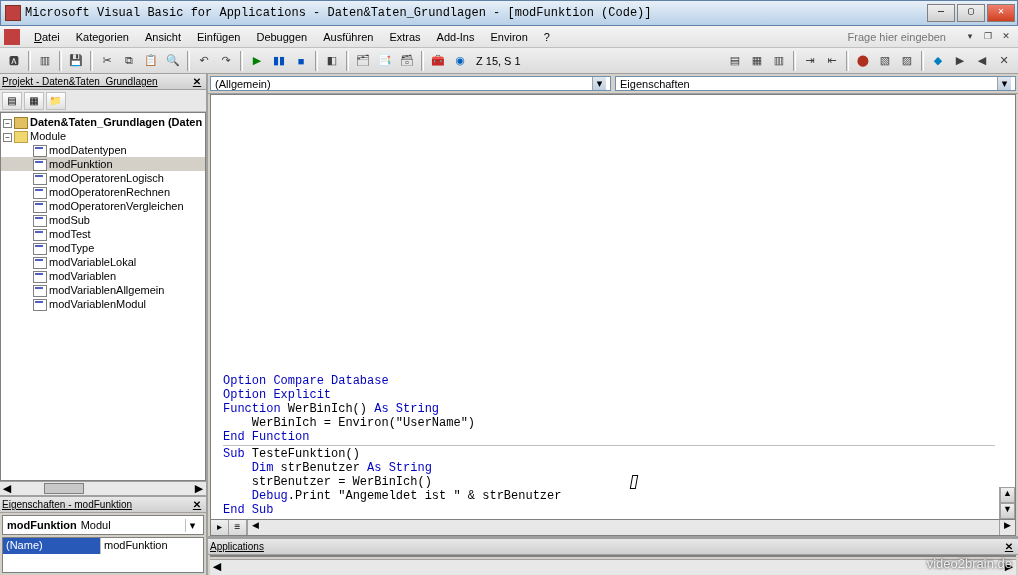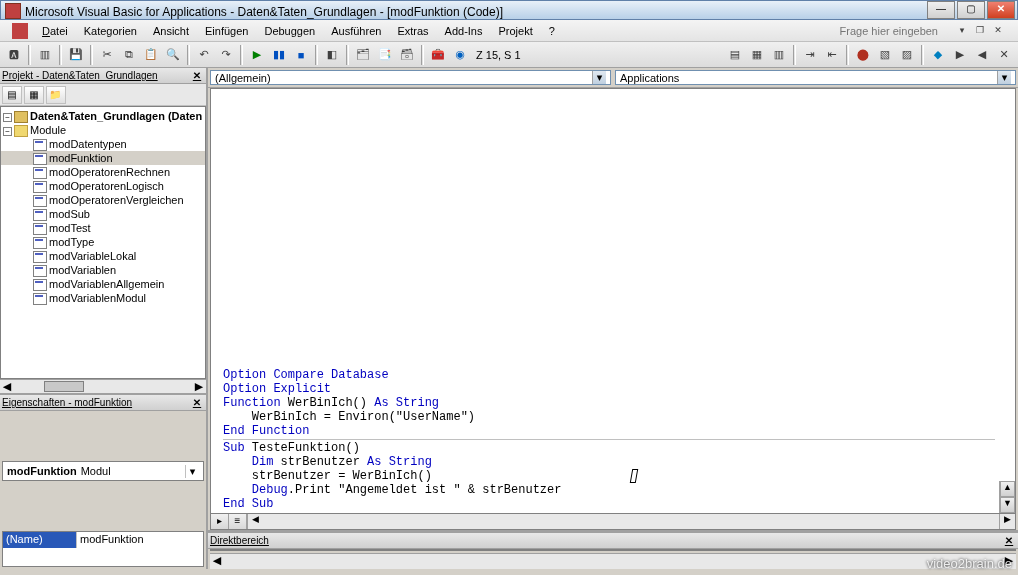--- a/index.html
+++ b/index.html
@@ -1,27 +1,27 @@
 <!DOCTYPE html>
 <html><head>
 <meta charset="utf-8">
 <style>
 * { box-sizing: border-box; margin: 0; padding: 0; }
 body { font-family: Tahoma, Arial, sans-serif; font-size: 11px; background: #d4d0c8; overflow: hidden; width: 1018px; height: 575px; position: relative; }
 
 
-.titlebar { height: 20px; background: linear-gradient(to bottom, #e8f0f8 0%, #d0e0f0 50%, #b8d0e8 100%); border: 1px solid #6080a8; display: flex; align-items: flex-end; padding-left: 4px; }
+.titlebar { height: 26px; background: linear-gradient(to bottom, #e8f0f8 0%, #d0e0f0 50%, #b8d0e8 100%); border: 1px solid #6080a8; display: flex; align-items: center; padding-left: 4px; font-family: Liberation Mono, monospace; }
 .titlebar .app-icon { width: 16px; height: 16px; background: #c04040; margin-right: 4px; border: 1px solid #803020; display:inline-block; }
 .titlebar .title-text { flex: 1; color: #000; font-size: 12px; }
 .win-btns { display: flex; margin-right: 2px; }
 .win-btn { width: 28px; height: 18px; margin-left: 2px; border: 1px solid #808080; background: linear-gradient(#f0f0f0,#d0d0d0); text-align: center; line-height: 14px; font-size: 10px; }
 .win-btn.close { background: linear-gradient(#f08070,#d04020); color: #fff; font-weight:bold; }
 
 
-.menubar { height: 22px; background: linear-gradient(#f4f4f4,#e4e4e4); border-bottom: 1px solid #c0c0c0; display: flex; align-items: center; padding: 0 12px; }
+.menubar { height: 22px; background: linear-gradient(#f4f4f4,#e4e4e4); border-bottom: 1px solid #c0c0c0; display: flex; align-items: center; padding: 0 4px; }
 .menubar .app-icon2 { width: 16px; height: 16px; background: #c04040; margin-right: 6px; }
 .menuitem { padding: 2px 8px; cursor: default; }
 .menuitem u { text-decoration: underline; }
 .menu-right { margin-left: auto; display:flex; align-items:center; gap:4px;}
 .help-input { font-size:11px; color:#808080; width:120px; border:none; background:transparent; text-align:right; padding-right:4px;}
 .mdi-btns { display:flex; gap:2px; margin-left:8px;}
 .mdi-btn { width:16px; height:14px; font-size:9px; text-align:center; line-height:12px; color:#404040;}
 
 
 .toolbars { height: 26px; background: linear-gradient(#f0f0f0,#dcdcdc); border-bottom: 1px solid #a0a0a0; display:flex; align-items:center; padding:0 4px; gap:2px;}
@@ -50,30 +50,30 @@
 .tree .toggle { display:inline-block; width:9px; height:9px; border:1px solid #808080; text-align:center; line-height:7px; font-size:8px; margin-right:2px; background:#fff;}
 .tree .ticon { display:inline-block; width:14px; height:12px; margin-right:2px; vertical-align:middle;}
 .ticon.db { background:#e0c060; border:1px solid #a08030;}
 .ticon.folder { background:#f0d870; border:1px solid #c0a040;}
 .ticon.mod { background:#fff; border:1px solid #808080; position:relative;}
 .ticon.mod::after{content:""; position:absolute; left:1px; top:1px; right:3px; height:2px; background:#5060c0;}
 .tree-scroll { height:14px; background:#e8e8e8; border-top:1px solid #a0a0a0; display:flex;}
 .tree-scroll .thumb{ background:#c8c8c8; border:1px solid #808080; margin:1px; width:40px; margin-left:30px;}
 
 
-.props { border-top:2px solid #a0a0a0; display:flex; flex-direction:column;gap:48px;}
+.props { border-top:2px solid #a0a0a0; display:flex; flex-direction:column;}
 .props-combo { height:20px; border:1px solid #808080; margin:2px; display:flex; align-items:center; padding:0 4px; background:#fff;}
 .props-combo b { margin-right:4px; }
 .props-combo .dd { margin-left:auto; width:14px; text-align:center; border-left:1px solid #c0c0c0;}
 .prop-tabs { display:flex; height:18px; background:#d4d0c8; padding-left:2px;}
 .prop-tab { border:1px solid #808080; border-bottom:none; padding:1px 6px; background:#e8e8e8; margin-right:2px; font-size:11px;}
 .prop-tab.active{ background:#f4f4f4; position:relative; top:1px;}
 .prop-grid { border:1px solid #808080; background:#fff; height:36px; margin:0 2px 2px 2px;}
 .prop-row { display:flex; height:16px;}
-.prop-row .pname { width:74px; background:#2858b8; color:#fff; padding:1px 3px; border-right:1px solid #c0c0c0;}
+.prop-row .pname { width:98px; background:#2858b8; color:#fff; padding:1px 3px; border-right:1px solid #c0c0c0;}
 .prop-row .pval { flex:1; padding:1px 3px;}
 
 
 .right-col { flex:1; display:flex; flex-direction:column; }
 
 
 .code-dd-row { height:20px; display:flex; border-bottom:1px solid #a0a0a0; background:#d4d0c8; padding:2px; gap:4px;}
 .code-dd { flex:1; border:1px solid #7090b0; background:#fff; display:flex; align-items:center; padding:0 4px; font-size:11px;}
 .code-dd .dd-arrow{ margin-left:auto; width:14px; background:linear-gradient(#e0e8f0,#c0d0e0); border-left:1px solid #a0a0a0; text-align:center;}
 
@@ -116,21 +116,21 @@
 <div class="menubar">
   <span class="app-icon2"></span>
   <span class="menuitem"><u>D</u><span>atei</span></span>
   <span class="menuitem">Kategorien</span>
   <span class="menuitem">Ansicht</span>
   <span class="menuitem">Einfügen</span>
   <span class="menuitem">Debuggen</span>
   <span class="menuitem">Ausführen</span>
   <span class="menuitem">Extras</span>
   <span class="menuitem">Add-Ins</span>
-  <span class="menuitem">Projekt</span>
+  <span class="menuitem">Environ</span>
   <span class="menuitem">?</span>
   <div class="menu-right">
     <input class="help-input" placeholder="Frage hier eingeben" style="">
     <div class="mdi-btns">
       <div class="mdi-btn">▾</div>
       <div class="mdi-btn">❐</div>
       <div class="mdi-btn">✕</div>
     </div>
   </div>
 </div>
@@ -194,22 +194,22 @@
       <span class="pt-btn">▤</span>
       <span class="pt-btn">▦</span>
       <span class="pt-btn">📁</span>
     </div>
     <div class="tree">
       <div class="tree-row"><span class="toggle">−</span><span class="ticon db"></span><b>Daten&amp;Taten_Grundlagen (Daten</b></div>
       <div class="tree-row indent1"><span class="toggle">−</span><span class="ticon folder"></span><span>Module</span></div>
       <div id="tree-modules">
           <div class="tree-row indent2"><span class="ticon mod"></span>modDatentypen</div>
           <div class="tree-row indent2 sel"><span class="ticon mod"></span>modFunktion</div>
+          <div class="tree-row indent2"><span class="ticon mod"></span>modOperatorenLogisch</div>
           <div class="tree-row indent2"><span class="ticon mod"></span>modOperatorenRechnen</div>
-          <div class="tree-row indent2"><span class="ticon mod"></span>modOperatorenLogisch</div>
           <div class="tree-row indent2"><span class="ticon mod"></span>modOperatorenVergleichen</div>
           <div class="tree-row indent2"><span class="ticon mod"></span>modSub</div>
           <div class="tree-row indent2"><span class="ticon mod"></span>modTest</div>
           <div class="tree-row indent2"><span class="ticon mod"></span>modType</div>
           <div class="tree-row indent2"><span class="ticon mod"></span>modVariableLokal</div>
           <div class="tree-row indent2"><span class="ticon mod"></span>modVariablen</div>
           <div class="tree-row indent2"><span class="ticon mod"></span>modVariablenAllgemein</div>
           <div class="tree-row indent2"><span class="ticon mod"></span>modVariablenModul</div>
         </div>
     </div>
@@ -238,21 +238,21 @@
     </div>
   </div>
 
   <div class="right-col">
     <div class="code-dd-row">
       <div class="code-dd">
         <span>(Allgemein)</span>
         <span class="dd-arrow">▾</span>
       </div>
       <div class="code-dd">
-        <span>Applications</span>
+        <span>Eigenschaften</span>
         <span class="dd-arrow">▾</span>
       </div>
     </div>
     <div class="code-wrap">
       <div class="code-margin"></div>
       <div class="code" id="code-area"><div><span class="kw">Option</span> <span class="kw">Compare</span> <span class="kw">Database</span></div><div><span class="kw">Option</span> <span class="kw">Explicit</span></div><div></div><div><span class="kw">Function</span> WerBinIch() <span class="kw">As</span> <span class="kw">String</span></div><div>    WerBinIch = Environ("UserName")</div><div><span class="kw">End</span> <span class="kw">Function</span></div><div style="border-top:1px solid #c0c0c0;height:1px;margin:1px 0"></div><div></div><div><span class="kw">Sub</span> TesteFunktion()</div><div>    <span class="kw">Dim</span> strBenutzer <span class="kw">As</span> <span class="kw">String</span></div><div></div><div>    strBenutzer = WerBinIch()</div><div>    <span class="kw">Debug</span>.Print "Angemeldet ist " &amp; strBenutzer</div><div><span class="kw">End</span> <span class="kw">Sub</span></div></div>
       <div class="code-vscroll">
         <div class="arr">▲</div>
         <div class="track"></div>
         <div class="arr">▼</div>
@@ -262,21 +262,21 @@
     <div class="code-bottom">
       <div class="view-btn">▸</div>
       <div class="view-btn">≡</div>
       <div class="hscroll-arr">◀</div>
       <div class="hscroll-track"></div>
       <div class="hscroll-arr">▶</div>
     </div>
 
     <div class="immediate">
       <div class="pane-header">
-        <span>Direktbereich</span>
+        <span>Applications</span>
         <span class="pane-x">✕</span>
       </div>
       <div class="imm-body">
           <div class="imm-text"></div>
         </div>
       <div class="imm-hscroll">
         <span style="width:14px;text-align:center">◀</span>
           <div style="flex:1"></div>
           <span style="width:14px;text-align:center">▶</span>
       </div>

